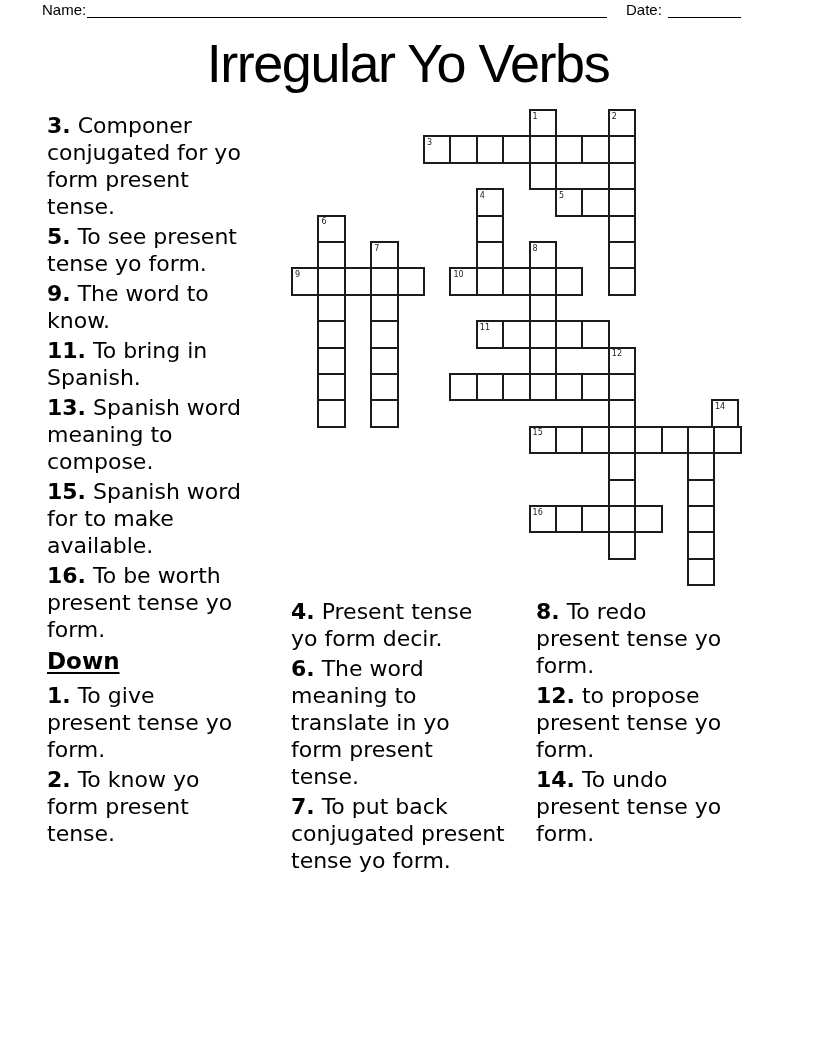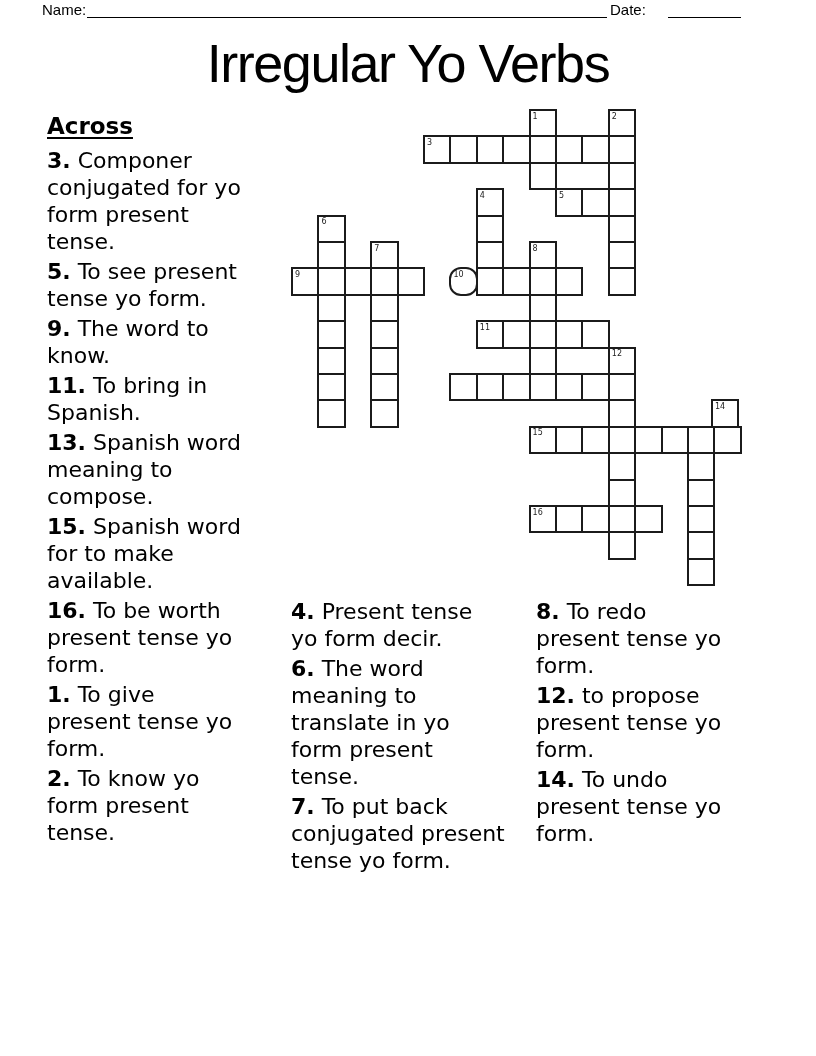--- a/index.html
+++ b/index.html
@@ -3,21 +3,21 @@
 <meta charset="utf-8">
 <style>
   html,body{margin:0;padding:0;background:#fff;}
   .page{position:relative;width:816px;height:928px;background:#ffffff;color:#000;
         font-family:"DejaVu Sans",sans-serif;overflow:hidden;}
 
   
   .hdr-label{position:absolute;top:1px;font-family:"Liberation Sans",sans-serif;
              font-size:15px;line-height:18px;}
   #name-label{left:42px;}
-  #date-label{left:610px;}
+  #date-label{left:626px;}
   .blank-line{position:absolute;top:17px;height:0;border-bottom:1.6px solid #000;}
   #name-line{left:87px;width:520px;}
   #date-line{left:668px;width:73px;}
 
   
   .title{position:absolute;top:33px;left:0;width:816px;margin:0;text-align:center;
          font-family:"Liberation Sans",sans-serif;font-weight:400;font-size:54px;
          line-height:60px;letter-spacing:-1.5px;}
 
   
@@ -109,21 +109,21 @@
       <div class="cell" style="left: 528.6px; top: 267.4px;"></div>
       <div class="cell" style="left: 528.6px; top: 293.8px;"></div>
       <div class="cell" style="left: 528.6px; top: 320.2px;"></div>
       <div class="cell" style="left: 528.6px; top: 346.6px;"></div>
       <div class="cell" style="left: 528.6px; top: 373px;"></div>
       <div class="cell" style="left: 291px; top: 267.4px;">
         <span class="cellnum">9</span>
       </div>
       <div class="cell" style="left: 343.8px; top: 267.4px;"></div>
       <div class="cell" style="left: 396.6px; top: 267.4px;"></div>
-      <div class="cell" style="left: 449.4px; top: 267.4px; border-radius: 12px;">
+      <div class="cell" style="left: 449.4px; top: 267.4px;">
         <span class="cellnum">10</span>
       </div>
       <div class="cell" style="left: 502.2px; top: 267.4px;"></div>
       <div class="cell" style="left: 555px; top: 267.4px;"></div>
       <div class="cell" style="left: 475.8px; top: 320.2px;">
         <span class="cellnum">11</span>
       </div>
       <div class="cell" style="left: 502.2px; top: 320.2px;"></div>
       <div class="cell" style="left: 555px; top: 320.2px;"></div>
       <div class="cell" style="left: 581.4px; top: 320.2px;"></div>
@@ -164,40 +164,40 @@
       <div class="cell" style="left: 713.4px; top: 425.8px;"></div>
       <div class="cell" style="left: 528.6px; top: 505px;">
         <span class="cellnum">16</span>
       </div>
       <div class="cell" style="left: 555px; top: 505px;"></div>
       <div class="cell" style="left: 581.4px; top: 505px;"></div>
       <div class="cell" style="left: 634.2px; top: 505px;"></div>
     </div>
 
   <div class="clue-col col-left">
-    <h2 class="clue-heading">Across</h2>
     <p class="clue"><b class="cnum">3.</b><span class="ctext">Componer
 conjugated for yo
 form present
 tense.</span></p>
     <p class="clue"><b class="cnum">5.</b><span class="ctext">To see present
 tense yo form.</span></p>
     <p class="clue"><b class="cnum">9.</b><span class="ctext">The word to
 know.</span></p>
     <p class="clue"><b class="cnum">11.</b><span class="ctext">To bring in
 Spanish.</span></p>
     <p class="clue"><b class="cnum">13.</b><span class="ctext">Spanish word
 meaning to
 compose.</span></p>
     <p class="clue"><b class="cnum">15.</b><span class="ctext">Spanish word
 for to make
 available.</span></p>
     <p class="clue"><b class="cnum">16.</b><span class="ctext">To be worth
 present tense yo
 form.</span></p>
+    <h2 class="clue-heading down-heading">Down</h2>
     <p class="clue"><b class="cnum">1.</b><span class="ctext">To give
 present tense yo
 form.</span></p>
     <p class="clue"><b class="cnum">2.</b><span class="ctext">To know yo
 form present
 tense.</span></p>
   </div>
 
   <div class="clue-col col-mid">
     <p class="clue"><b class="cnum">4.</b><span class="ctext">Present tense

